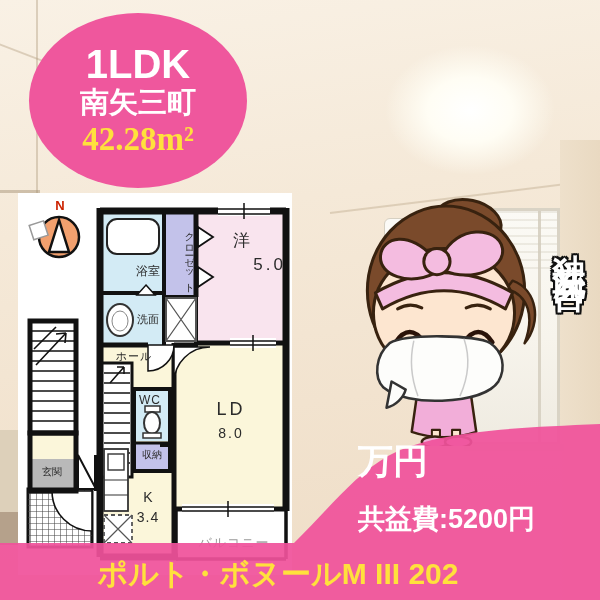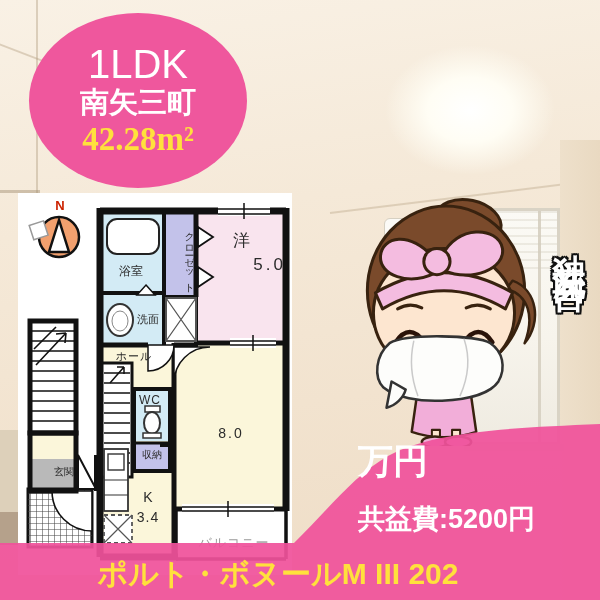--- a/index.html
+++ b/index.html
@@ -29,42 +29,42 @@
   .rwall{left:560px;top:140px;width:40px;height:460px;background:linear-gradient(90deg,#eee0cb,#e9d9c1);}
   .aircon{left:384px;top:218px;width:74px;height:34px;background:#fbfaf6;border:1px solid #d6d0c2;
     border-radius:6px;}
   .aircon:after{content:"";position:absolute;left:6px;bottom:5px;right:6px;height:3px;background:#e3ddd0;}
   .tanblock{left:0;top:512px;width:34px;height:33px;background:#b5a18b;}
   .tanblock2{left:0;top:430px;width:34px;height:82px;background:#ddd0ba;}
   
   .badge{left:29px;top:13px;width:218px;height:175px;border-radius:50%;
     background:#ef579d;color:#fff;text-align:center;z-index:20;
     display:flex;flex-direction:column;justify-content:center;gap:2px;}
-  .badge .l1{font-size:40px;font-weight:normal;line-height:1.05;}
+  .badge .l1{font-size:40px;font-weight:bold;line-height:1.05;}
   .badge .l2{font-size:29px;font-weight:bold;line-height:1.1;}
   .badge .l3{font-size:33px;font-weight:bold;line-height:1.1;color:#ffe13c;font-family:Liberation Serif, serif;}
   
   .plan{left:18px;top:193px;width:274px;height:382px;background:#fff;z-index:10;}
   .plan svg{position:absolute;left:0;top:0;}
   .plabel{position:absolute;color:#2b2b2b;text-align:center;line-height:1.15;white-space:nowrap;}
   .north{left:28px;top:6px;width:28px;color:#cc2200;font-weight:bold;font-size:13px;}
-  .lbl-bath{left:84px;top:72px;width:58px;font-size:12px;}
+  .lbl-bath{left:84px;top:72px;width:58px;font-size:12px;text-align:right;}
   .lbl-closet{left:149px;top:27px;width:29px;height:74px;font-size:10px;
     writing-mode:vertical-rl;text-orientation:upright;letter-spacing:1px;line-height:14px;white-space:normal;}
   .lbl-yo{left:180px;top:38px;width:88px;font-size:17px;letter-spacing:1px;}
   .lbl-yos{left:180px;top:62px;width:88px;font-size:17px;letter-spacing:3px;text-align:right;}
   .lbl-wash{left:110px;top:120px;width:40px;font-size:11px;}
   .lbl-hall{left:88px;top:157px;width:56px;font-size:11px;letter-spacing:1px;}
   .lbl-wc{left:118px;top:201px;width:28px;font-size:12px;letter-spacing:1px;}
   .lbl-sto{left:117px;top:256px;width:34px;font-size:10px;}
   .lbl-ld{left:162px;top:206px;width:102px;font-size:18px;letter-spacing:3px;}
   .lbl-lds{left:162px;top:232px;width:102px;font-size:14px;letter-spacing:2px;}
   .lbl-k{left:106px;top:296px;width:48px;font-size:14px;}
   .lbl-ks{left:106px;top:316px;width:48px;font-size:14px;letter-spacing:1px;}
-  .lbl-gen{left:24px;top:273px;width:44px;font-size:10px;color:#222;}
+  .lbl-gen{left:12px;top:273px;width:44px;font-size:10px;color:#222;}
   .lbl-bal{left:172px;top:343px;width:88px;font-size:13px;color:#9a9a9a;letter-spacing:1px;}
   
   .mascot{left:354px;top:194px;width:184px;height:252px;z-index:15;}
   
   .vtag{left:546px;top:228px;height:195px;z-index:16;
     writing-mode:vertical-rl;text-orientation:upright;
     font-size:33px;font-weight:bold;color:#fff;letter-spacing:6px;
     text-shadow:-2px -2px 0 #111,2px -2px 0 #111,-2px 2px 0 #111,2px 2px 0 #111,0 2px 0 #111,2px 0 0 #111,0 -2px 0 #111,-2px 0 0 #111;}
   
   .wave{left:0;top:0;z-index:30;pointer-events:none;}
@@ -191,20 +191,21 @@
     </svg>
     <div class="plabel north">N</div>
     <div class="plabel lbl-bath">浴室</div>
     <div class="plabel lbl-closet">クローゼット</div>
     <div class="plabel lbl-yo">洋</div>
     <div class="plabel lbl-yos">5.0</div>
     <div class="plabel lbl-wash">洗面</div>
     <div class="plabel lbl-hall">ホール</div>
     <div class="plabel lbl-wc">WC</div>
     <div class="plabel lbl-sto">収納</div>
+    <div class="plabel lbl-ld">LD</div>
     <div class="plabel lbl-lds">8.0</div>
     <div class="plabel lbl-k">K</div>
     <div class="plabel lbl-ks">3.4</div>
     <div class="plabel lbl-gen">玄関</div>
     <div class="plabel lbl-bal">バルコニー</div>
   </div>
 
   <div class="abs badge">
     <div class="l1">1LDK</div>
     <div class="l2">南矢三町</div>

